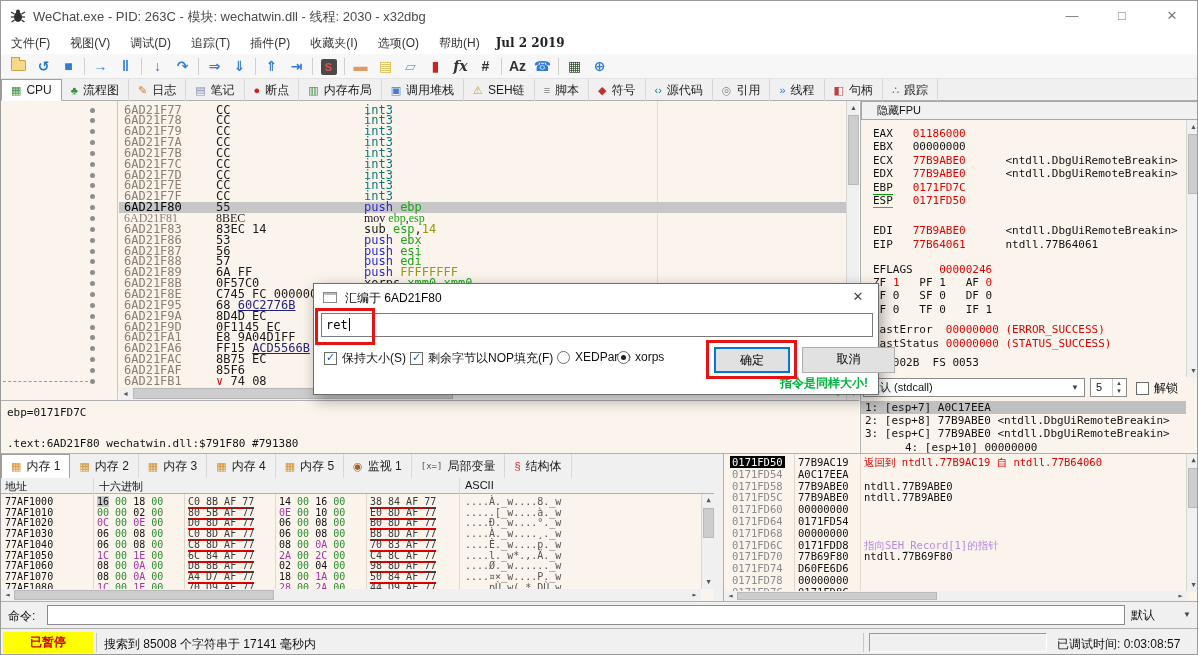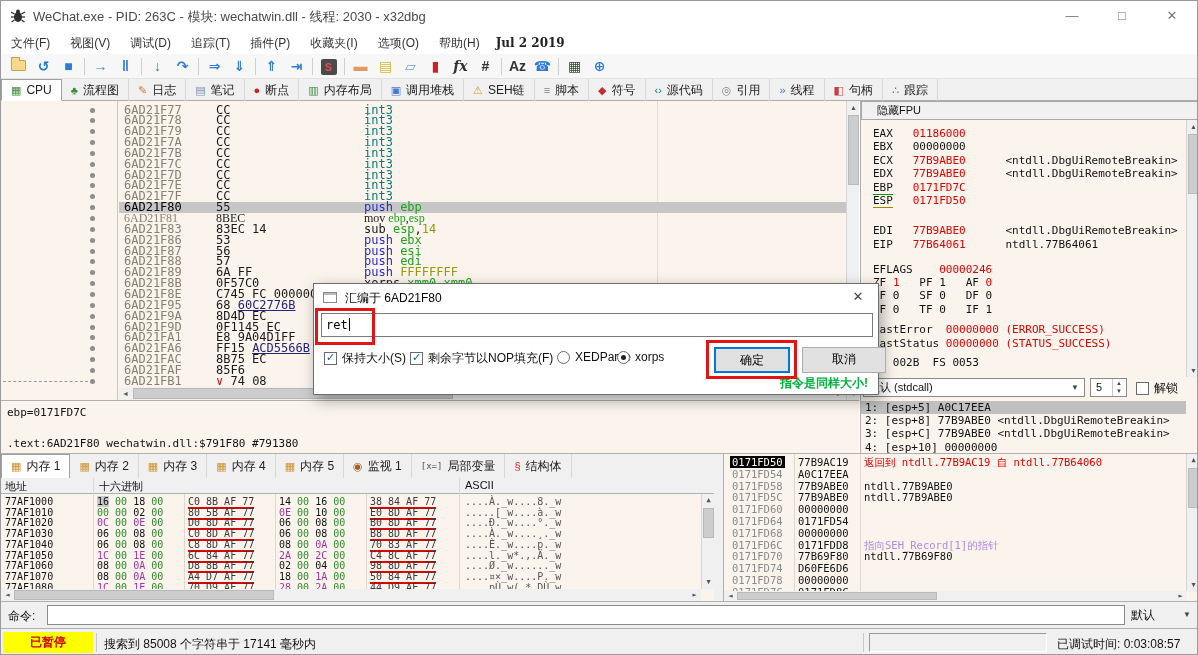--- a/index.html
+++ b/index.html
@@ -111,21 +111,21 @@
 .dlg-icon::before{content:"";position:absolute;left:0;top:0;right:0;height:2px;background:#bbb}
 .dlg-title-text{position:absolute;left:31px;top:6px;font-size:12px;color:#000}
 .dlg-close{position:absolute;right:0;top:0;width:40px;height:26px;text-align:center;line-height:26px;color:#444;font-size:13px}
 .dlg-input{position:absolute;left:7px;top:29px;width:552px;height:24px;background:#fff;border:1px solid #7a7a7a;font-family:"DejaVu Sans Mono",monospace;font-size:12px;line-height:22px;padding-left:4px;color:#000}
 .caret{display:inline-block;width:1px;height:13px;background:#000;vertical-align:-2px;margin-left:1px}
 .dlg-cb,.dlg-radio{position:absolute;top:66px;display:flex;align-items:center;gap:5px;font-size:12px;color:#111}
 .rad{width:13px;height:13px;border:1px solid #6a6a6a;border-radius:50%;background:#fff;position:relative;display:inline-block}
 .rad.on::after{content:"";position:absolute;left:3px;top:3px;width:5px;height:5px;border-radius:50%;background:#222}
 .dlg-btn{position:absolute;top:63px;height:26px;background:#e1e1e1;font-size:12px;text-align:center;line-height:23px;color:#000}
 .dlg-ok{left:400px;width:76px;border:2px solid #0078d7}
-.dlg-cancel{left:488px;width:84px;border:1px solid #adadad}
+.dlg-cancel{left:488px;width:93px;border:1px solid #adadad}
 .dlg-note{position:absolute;right:10px;bottom:2px;font-size:12px;font-weight:bold;color:#00b33c}
 .anno{position:absolute;border:3px solid #e41414;z-index:50}
 .anno1{left:314px;top:307px;width:60px;height:37px}
 .anno2{left:705px;top:339px;width:91px;height:39px}
 </style>
 </head>
 <body>
 
 <div class="app">
 
@@ -324,24 +324,24 @@
     </div>
     <div class="regspin">
       <span>5</span>
       <span class="spinarr">▲<br>▼</span>
     </div>
     <div class="regunlock">
       <span class="cbx"></span>
       <span>解锁</span>
     </div>
     <div class="args" id="arglist">
-        <div class="argrow sel" style="top: 1px;">1: [esp+5] A0C17EEA</div>
+        <div class="argrow sel" style="top: 1px;">1: [esp+7] A0C17EEA</div>
         <div class="argrow" style="top: 14.2px;">2: [esp+8] 77B9ABE0 &lt;ntdll.DbgUiRemoteBreakin&gt;</div>
         <div class="argrow" style="top: 27.4px;">3: [esp+C] 77B9ABE0 &lt;ntdll.DbgUiRemoteBreakin&gt;</div>
-        <div class="argrow" style="top: 40.6px;">4: [esp+10] 00000000</div>
+        <div class="argrow" style="top: 40.6px; margin-left: 40px;">4: [esp+10] 00000000</div>
       </div>
   </div>
 
   <div class="dockbg"></div>
   <div class="docktabs" id="docktabs">
       <div class="dtab active">
         <span class="dtic" style="color: rgb(208, 144, 48);">▦</span>
         <span>内存 1</span>
       </div>
       <div class="dtab">

